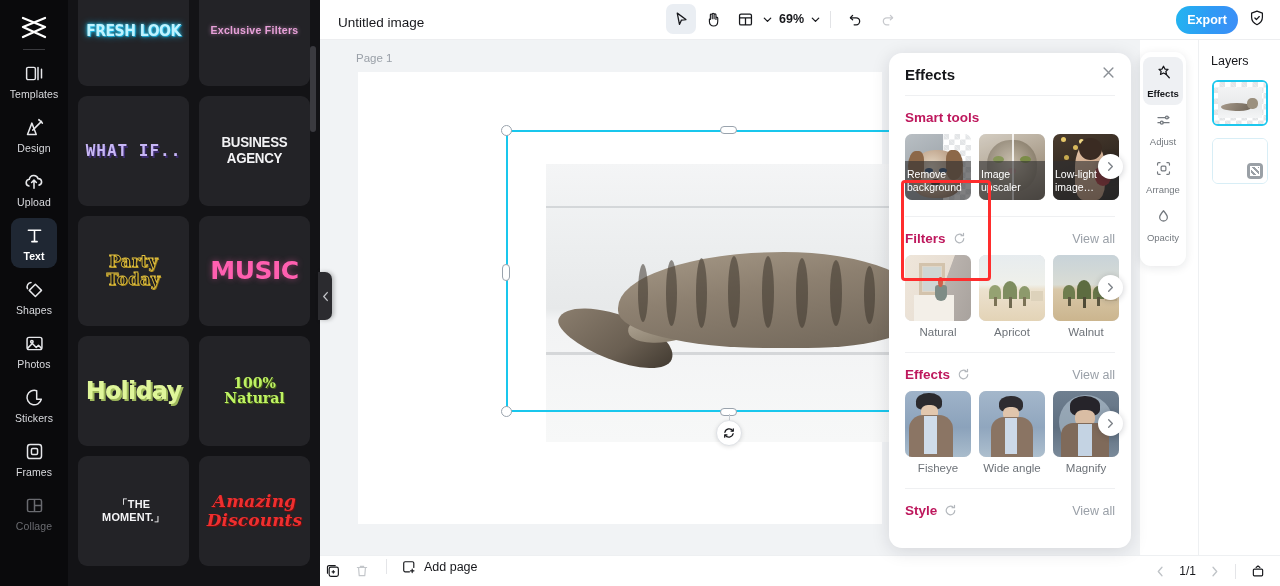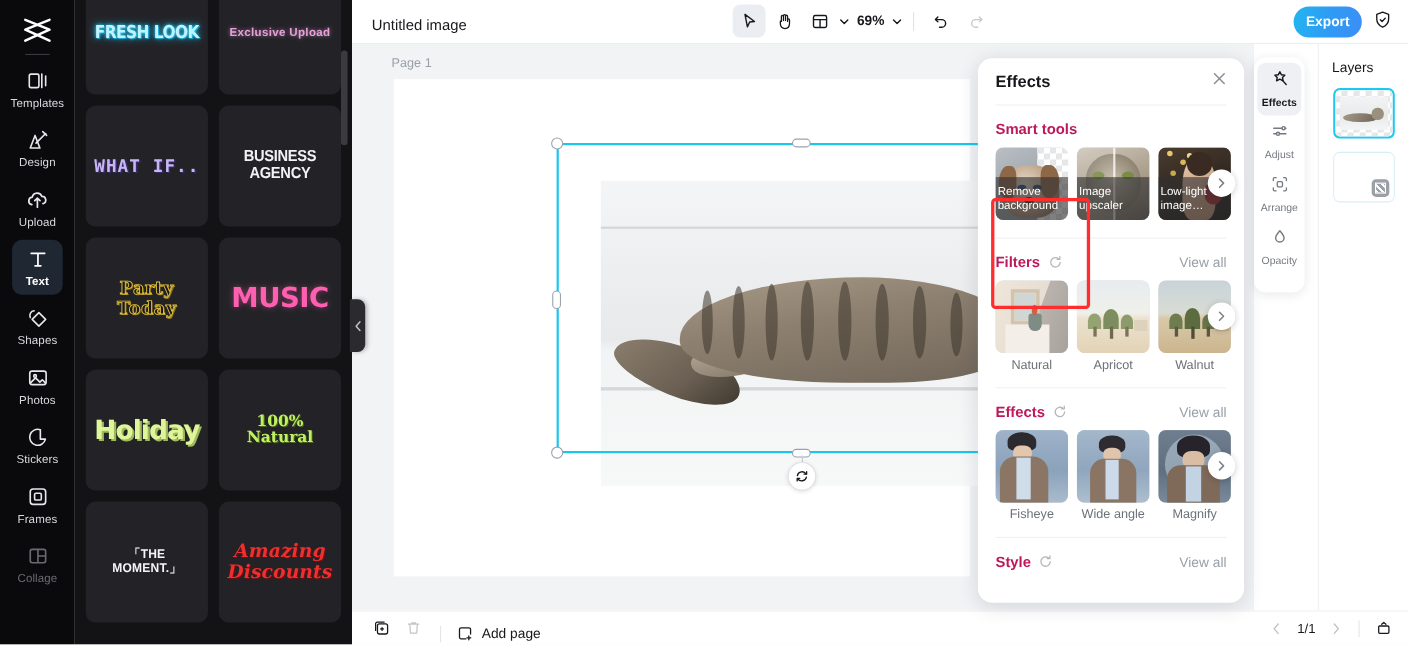--- a/index.html
+++ b/index.html
@@ -221,21 +221,21 @@
       linear-gradient(45deg,#e3e5e7 25%,transparent 25%,transparent 75%,#e3e5e7 75%);
     background-size: 11px 11px; background-position: 0 0, 5.5px 5.5px; background-color:#fff;
   }
 
   
   #bottombar {
     position: absolute; left: 320px; top: 555px; width: 960px; height: 31px;
     background: #ffffff; border-top: 1px solid #eef0f2;
     display: flex; align-items: center;
   }
-  #bb-left { display: flex; align-items: flex-end; gap: 4px; padding-left: 14px; }
+  #bb-left { display: flex; align-items: flex-start; gap: 4px; }
   #bb-right { position: absolute; right: 14px; display: flex; align-items: center; gap: 6px; }
   .bbtn { width: 25px; height: 25px; border-radius: 5px; display:flex; align-items:center;
     justify-content:center; cursor: pointer; }
   #addpage { display:flex; align-items:center; gap: 7px; cursor:pointer; padding-left: 2px; }
   #addpage-label { font-size: 12.5px; color: #17181c; }
   #pagecount { font-size: 12px; color: #17181c; padding: 0 6px; }
   .sepx { width:1px; height:15px; background:#e4e5e8; margin: 0 8px; }
 
   
   .photo-wall {
@@ -373,21 +373,21 @@
       <span class="rlabel">Collage</span>
     </div>
   </div>
 
   <div id="tplpanel">
     <div id="tplgrid">
       <div class="tpl-card">
         <span class="tpl-txt t-fresh">FRESH LOOK</span>
         </div>
       <div class="tpl-card">
-        <span class="tpl-txt t-jewel">Exclusive Upload</span>
+        <span class="tpl-txt t-jewel">Exclusive Filters</span>
         </div>
       <div class="tpl-card">
         <span class="tpl-txt t-whatif">WHAT IF..</span>
         </div>
       <div class="tpl-card">
         <span class="tpl-txt t-biz">BUSINESS AGENCY</span>
         </div>
       <div class="tpl-card">
         <span class="tpl-txt t-party">Party Today</span>
         </div>

